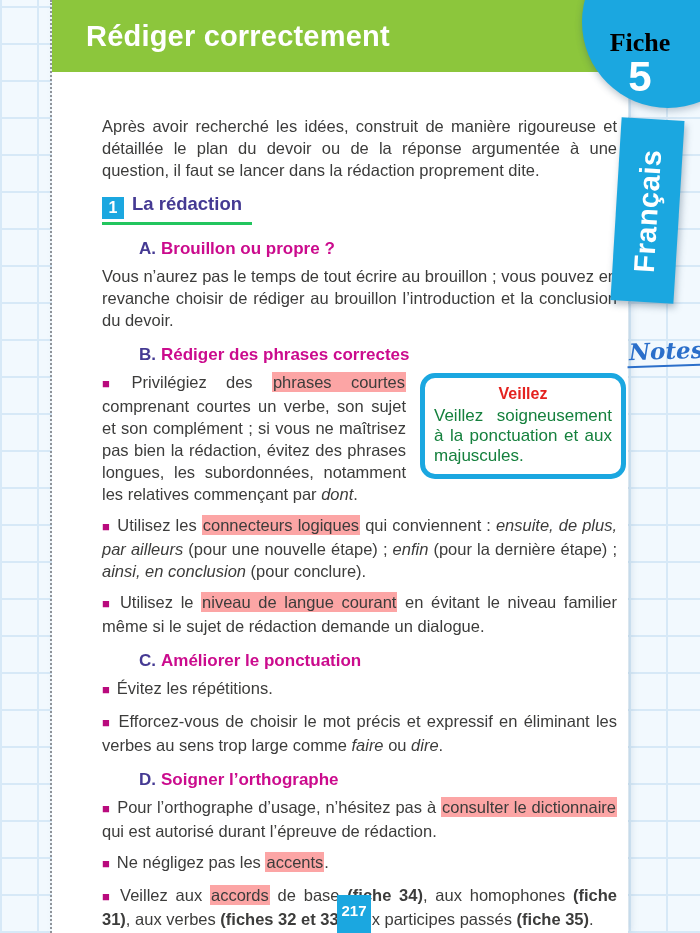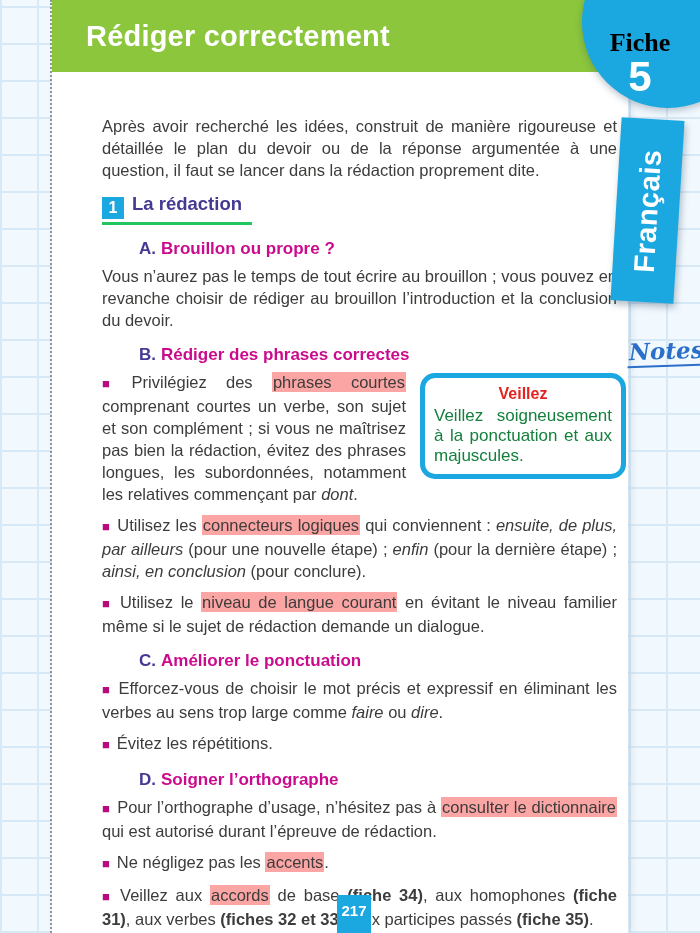--- a/index.html
+++ b/index.html
@@ -155,22 +155,22 @@
         <p class="conseil-text">Veillez soigneusement à la ponctuation et aux majuscules.</p>
       </aside>
 
       <p class="bullet"><span class="sq">■</span><span><span>Privilégiez des </span><span class="seg-hl">phrases courtes</span><span> comprenant courtes un verbe, son sujet et son complément ; si vous ne maîtrisez pas bien la rédaction, évitez des phrases longues, les subordonnées, notamment les relatives commençant par </span><span class="seg-i">dont</span><span>.</span></span></p>
       <p class="bullet"><span class="sq">■</span><span><span>Utilisez les </span><span class="seg-hl">connecteurs logiques</span><span> qui conviennent : </span><span class="seg-i">ensuite, de plus, par ailleurs</span><span> (pour une nouvelle étape) ; </span><span class="seg-i">enfin</span><span> (pour la dernière étape) ; </span><span class="seg-i">ainsi, en conclusion</span><span> (pour conclure).</span></span></p>
       <p class="bullet"><span class="sq">■</span><span><span>Utilisez le </span><span class="seg-hl">niveau de langue courant</span><span> en évitant le niveau familier même si le sujet de rédaction demande un dialogue.</span></span></p>
 
       <h3 class="sec">
         <span class="letter">C.</span><span>Améliorer le ponctuation</span>
       </h3>
+      <p class="bullet"><span class="sq">■</span><span><span>Évitez les répétitions.</span></span></p>
       <p class="bullet"><span class="sq">■</span><span><span>Efforcez-vous de choisir le mot précis et expressif en éliminant les verbes au sens trop large comme </span><span class="seg-i">faire</span><span> ou </span><span class="seg-i">dire</span><span>.</span></span></p>
-      <p class="bullet"><span class="sq">■</span><span><span>Évitez les répétitions.</span></span></p>
 
       <h3 class="sec">
         <span class="letter">D.</span><span>Soigner l’orthographe</span>
       </h3>
       <p class="bullet"><span class="sq">■</span><span><span>Pour l’orthographe d’usage, n’hésitez pas à </span><span class="seg-hl">consulter le dictionnaire</span><span> qui est autorisé durant l’épreuve de rédaction.</span></span></p>
       <p class="bullet"><span class="sq">■</span><span><span>Ne négligez pas les </span><span class="seg-hl">accents</span><span>.</span></span></p>
       <p class="bullet"><span class="sq">■</span><span><span>Veillez aux </span><span class="seg-hl">accords</span><span> de base </span><span class="seg-b">(fiche 34)</span><span>, aux homophones </span><span class="seg-b">(fiche 31)</span><span>, aux verbes </span><span class="seg-b">(fiches 32 et 33)</span><span>, aux participes passés </span><span class="seg-b">(fiche 35)</span><span>.</span></span></p>
 
     </div>
 

